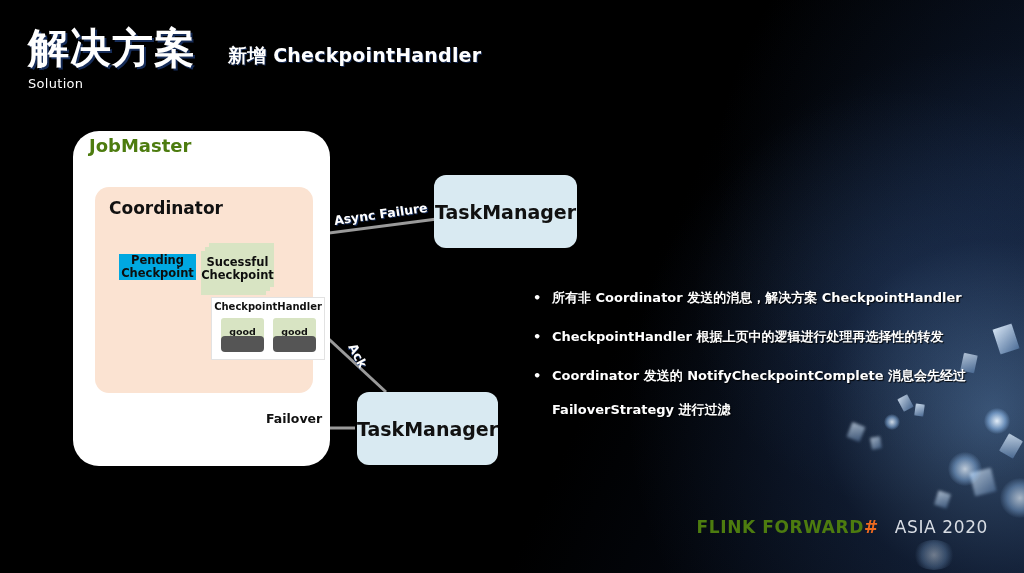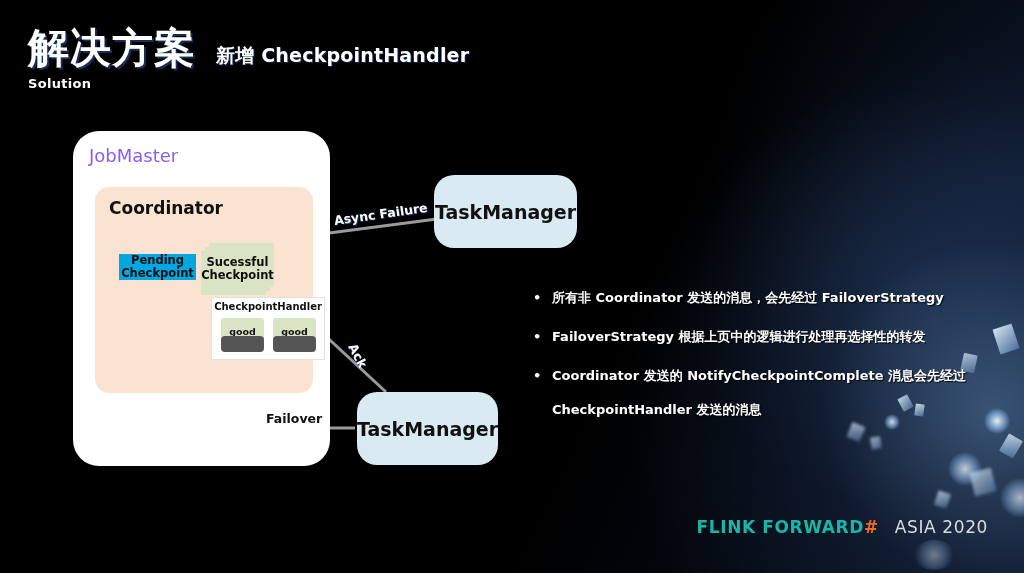--- a/index.html
+++ b/index.html
@@ -45,40 +45,40 @@
   #header { position: absolute; left: 28px; top: 26px; }
   .title-cn {
     font-size: 41px; font-weight: 700; color: #ffffff;
     letter-spacing: 1px; line-height: 1.08;
     display: inline-block; vertical-align: baseline;
     text-shadow: 2px 2px 0 rgba(40,80,160,0.55);
   }
   .title-sub-right {
     display: inline-block; vertical-align: baseline;
     font-size: 19px; font-weight: 700; color: #ffffff;
-    margin-left: 20px; letter-spacing: .2px;
+    margin-left: 32px; letter-spacing: .2px;
     text-shadow: 1px 1px 0 rgba(40,80,160,0.5);
   }
   .title-en {
-    font-size: 13px; font-weight: 700; color: #ffffff;
+    font-size: 13px; font-weight: 400; color: #ffffff;
     margin-top: 6px; letter-spacing: .3px;
   }
 
   
   #diagram { position: absolute; left: 0; top: 0; width: 620px; height: 573px; }
   #arrows { position: absolute; left: 0; top: 0; width: 620px; height: 573px; pointer-events: none; }
 
   .jobmaster {
     position: absolute; left: 73px; top: 131px;
     width: 257px; height: 335px;
     background: #ffffff; border-radius: 26px;
   }
   .jm-title {
-    position: absolute; left: 16px; top: 14px;
-    font-size: 18px; font-weight: 400; color: #8b5cf6;
+    position: absolute; left: 16px; top: 4px;
+    font-size: 18px; font-weight: 700; color: #4d7c0f;
   }
   .coordinator {
     position: absolute; left: 22px; top: 56px;
     width: 218px; height: 206px;
     background: #fbe3d2; border-radius: 14px;
   }
   .coord-title {
     position: absolute; left: 14px; top: 11px;
     font-size: 17px; font-weight: 700; color: #111;
   }
@@ -140,21 +140,21 @@
   .failover-strategy {
     position: absolute; left: 23px; top: 266px;
     width: 172px; height: 40px;
     background: #dcdcdc; border-radius: 8px;
     display: flex; align-items: center; justify-content: center;
     font-size: 19px; font-weight: 700; color: #111;
   }
 
   .taskmanager {
     position: absolute;
-    background: #d9eaf2; border-radius: 20px;
+    background: #d9eaf2; border-radius: 12px;
     display: flex; align-items: center; justify-content: center;
     font-size: 19px; font-weight: 700; color: #111;
   }
   #tm-top { left: 434px; top: 175px; width: 143px; height: 73px; }
   #tm-bottom { left: 357px; top: 392px; width: 141px; height: 73px; }
 
   .arrow-label {
     position: absolute;
     font-size: 12.5px; font-weight: 700; color: #ffffff;
     text-shadow: 1px 1px 0 rgba(30,70,150,0.6);
@@ -179,21 +179,21 @@
     font-size: 13px; color: #ffffff;
   }
   .bullet .cont { display: block; margin-top: 14px; }
 
   
   #footer {
     position: absolute; right: 36px; bottom: 36px;
     font-size: 17px; letter-spacing: .6px;
     white-space: nowrap;
   }
-  #footer .ff { font-weight: 700; color: #14b8a6; }
+  #footer .ff { font-weight: 700; color: #4d7c0f; }
   #footer .hash { font-weight: 700; color: #ef6a1f; }
   #footer .asia { font-weight: 400; color: #d8dde4; margin-left: 16px; }
 </style>
 </head>
 <body>
 
 <div id="slide">
 
   <div class="bg-tint"></div>
 
@@ -285,28 +285,28 @@
     <div class="taskmanager" id="tm-top">TaskManager</div>
     <div class="taskmanager" id="tm-bottom">TaskManager</div>
 
     <div class="arrow-label" style="left:334px;top:213px;transform:rotate(-8deg);transform-origin:left center;">Async Failure</div>
     <div class="arrow-label" style="left:352px;top:337px;transform:rotate(62deg);transform-origin:left center;">Ack</div>
     <div class="arrow-label dark" style="left:266px;top:411px;">Failover</div>
   </div>
 
   <div id="bullets">
     <div class="bullet">
-      <span>所有非 Coordinator 发送的消息，会先经过 FailoverStrategy</span>
+      <span>所有非 Coordinator 发送的消息，解决方案 CheckpointHandler</span>
     </div>
     <div class="bullet">
-      <span>FailoverStrategy 根据上页中的逻辑进行处理再选择性的转发</span>
+      <span>CheckpointHandler 根据上页中的逻辑进行处理再选择性的转发</span>
     </div>
     <div class="bullet">
       <span>Coordinator 发送的 NotifyCheckpointComplete 消息会先经过</span>
-      <span class="cont">CheckpointHandler 发送的消息</span>
+      <span class="cont">FailoverStrategy 进行过滤</span>
     </div>
   </div>
 
   <div id="footer">
     <span class="ff">FLINK FORWARD</span><span class="hash">#</span><span class="asia">ASIA 2020</span>
   </div>
 
 </div>
 
 </body></html>

